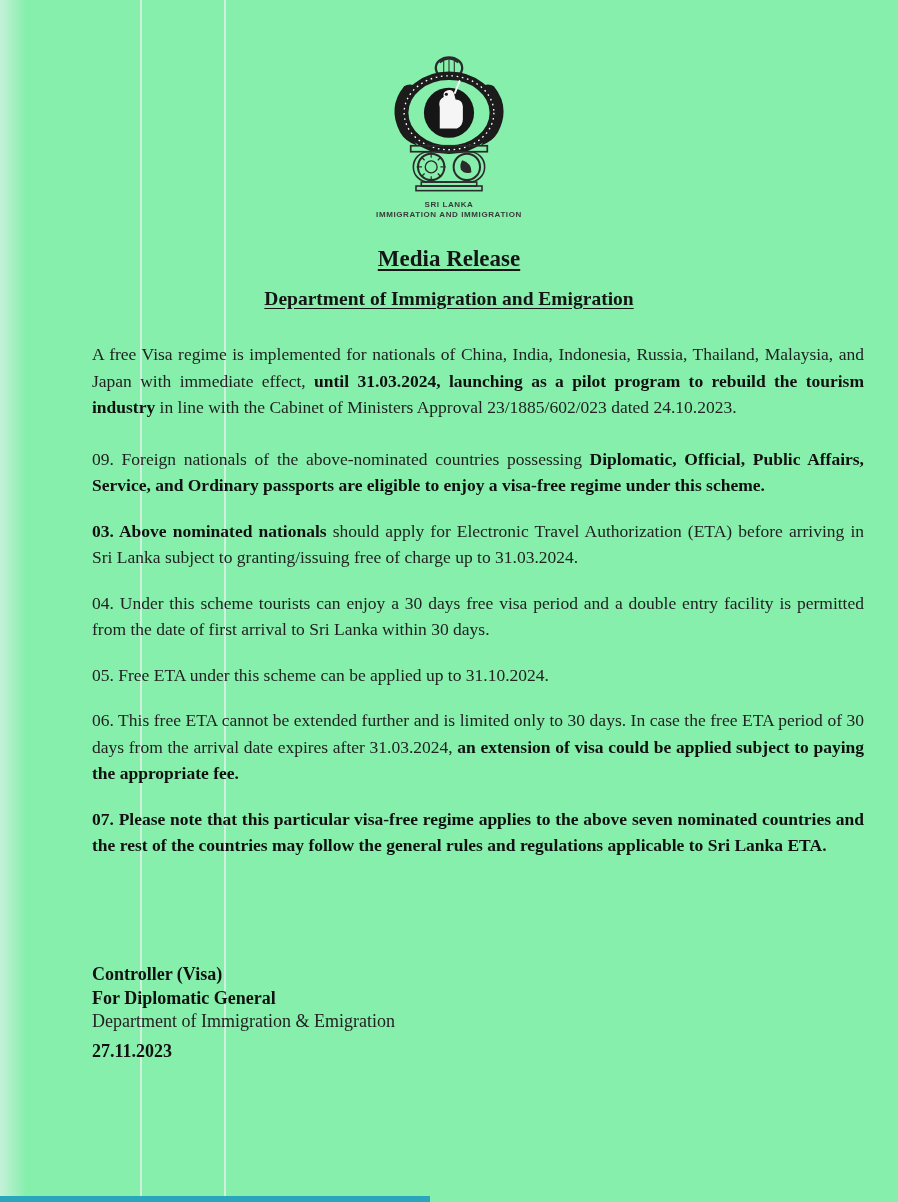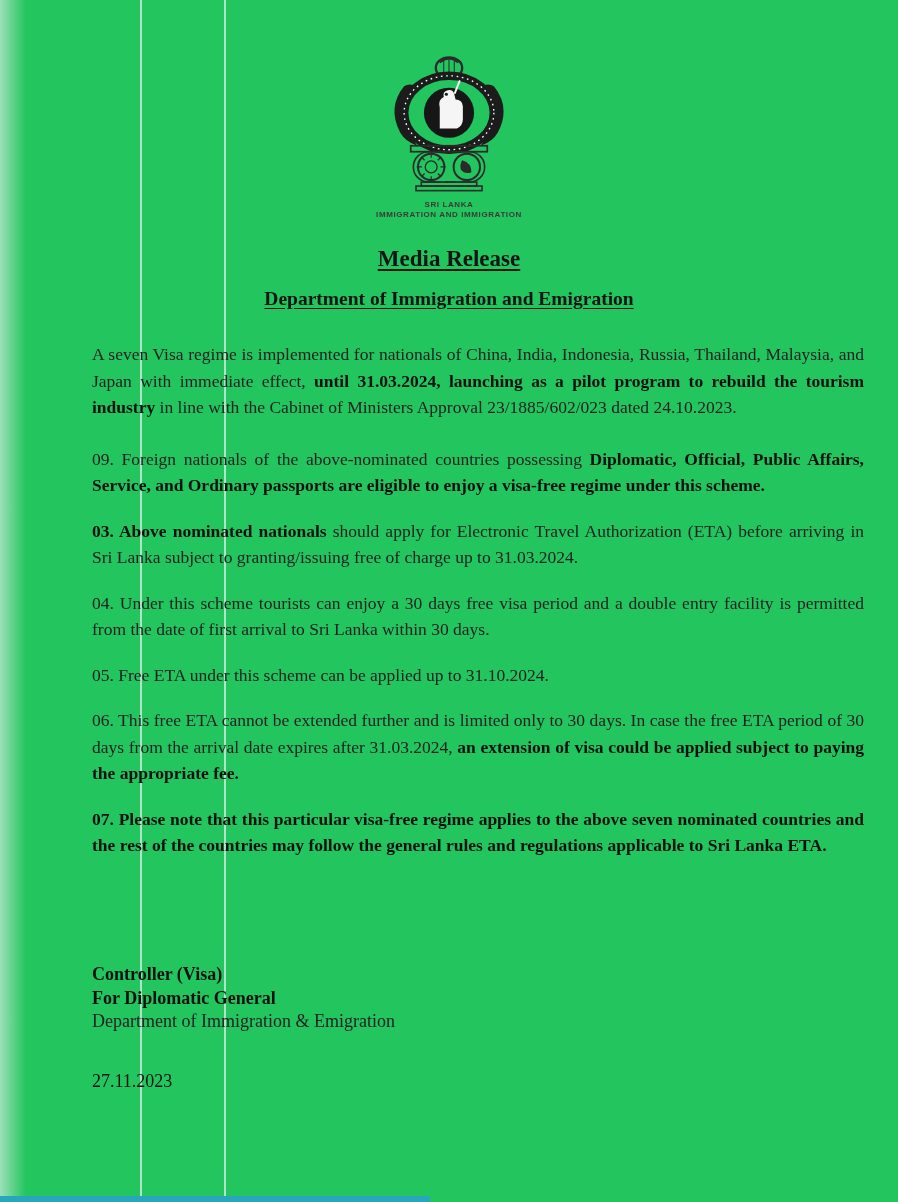--- a/index.html
+++ b/index.html
@@ -2,21 +2,21 @@
 <html><head>
 <meta charset="utf-8">
 <style>
   * { margin: 0; padding: 0; box-sizing: border-box; }
   html, body { background: #e8e8e8; }
   .page {
     position: relative;
     width: 898px;
     height: 1202px;
     margin: 0 auto;
-    background: #22c55e;
+    background: #86efac;
     overflow: hidden;
     font-family: "Liberation Serif", serif;
     color: #1f1f1f;
   }
   
   .crease { position: absolute; top: 0; bottom: 0; width: 2px; background: #eef1f2; opacity: .7; }
   .crease.c1 { left: 140px; }
   .crease.c2 { left: 224px; }
   .edge-shade {
     position: absolute; left: 0; top: 0; bottom: 0; width: 26px;
@@ -86,22 +86,22 @@
   .signature {
     position: absolute;
     top: 963px;
     left: 92px;
     font-size: 18px;
     line-height: 23.5px;
     color: #222;
   }
   .signature .bold { font-weight: bold; color: #111; }
   .sig-date {
-    margin-top: 36px;
-    font-weight: normal;
+    margin-top: 6px;
+    font-weight: bold;
     color: #111;
   }
 
   
   .footer-bar {
     position: absolute;
     left: 0;
     bottom: 0;
     width: 430px;
     height: 6px;
@@ -152,21 +152,21 @@
     <div class="emblem-caption">
       <div>SRI LANKA</div>
       <div>IMMIGRATION AND IMMIGRATION</div>
     </div>
   </div>
 
   <div class="title">Media Release</div>
   <div class="subtitle">Department of Immigration and Emigration</div>
 
   <div class="doc-body">
-      <p><span>A seven Visa regime is implemented for nationals of China, India, Indonesia, Russia, Thailand, Malaysia, and Japan with immediate effect, </span><b>until 31.03.2024, launching as a pilot program to rebuild the tourism industry</b><span> in line with the Cabinet of Ministers Approval 23/1885/602/023 dated 24.10.2023.</span></p>
+      <p><span>A free Visa regime is implemented for nationals of China, India, Indonesia, Russia, Thailand, Malaysia, and Japan with immediate effect, </span><b>until 31.03.2024, launching as a pilot program to rebuild the tourism industry</b><span> in line with the Cabinet of Ministers Approval 23/1885/602/023 dated 24.10.2023.</span></p>
       <p><span>09. Foreign nationals of the above-nominated countries possessing </span><b>Diplomatic, Official, Public Affairs, Service, and Ordinary passports are eligible to enjoy a visa-free regime under this scheme.</b></p>
       <p><b>03. Above nominated nationals</b><span> should apply for Electronic Travel Authorization (ETA) before arriving in Sri Lanka subject to granting/issuing free of charge up to 31.03.2024.</span></p>
       <p><span>04. Under this scheme tourists can enjoy a 30 days free visa period and a double entry facility is permitted from the date of first arrival to Sri Lanka within 30 days.</span></p>
       <p><span>05. Free ETA under this scheme can be applied up to 31.10.2024.</span></p>
       <p><span>06. This free ETA cannot be extended further and is limited only to 30 days.  In case the free ETA period of 30 days from the arrival date expires after 31.03.2024, </span><b>an extension of visa could be applied subject to paying the appropriate fee.</b></p>
       <p><b>07. Please note that this particular visa-free regime applies to the above seven nominated countries and the rest of the countries may follow the general rules and regulations applicable to Sri Lanka ETA.</b></p>
     </div>
 
   <div class="signature">
     <div class="bold">Controller (Visa)</div>

